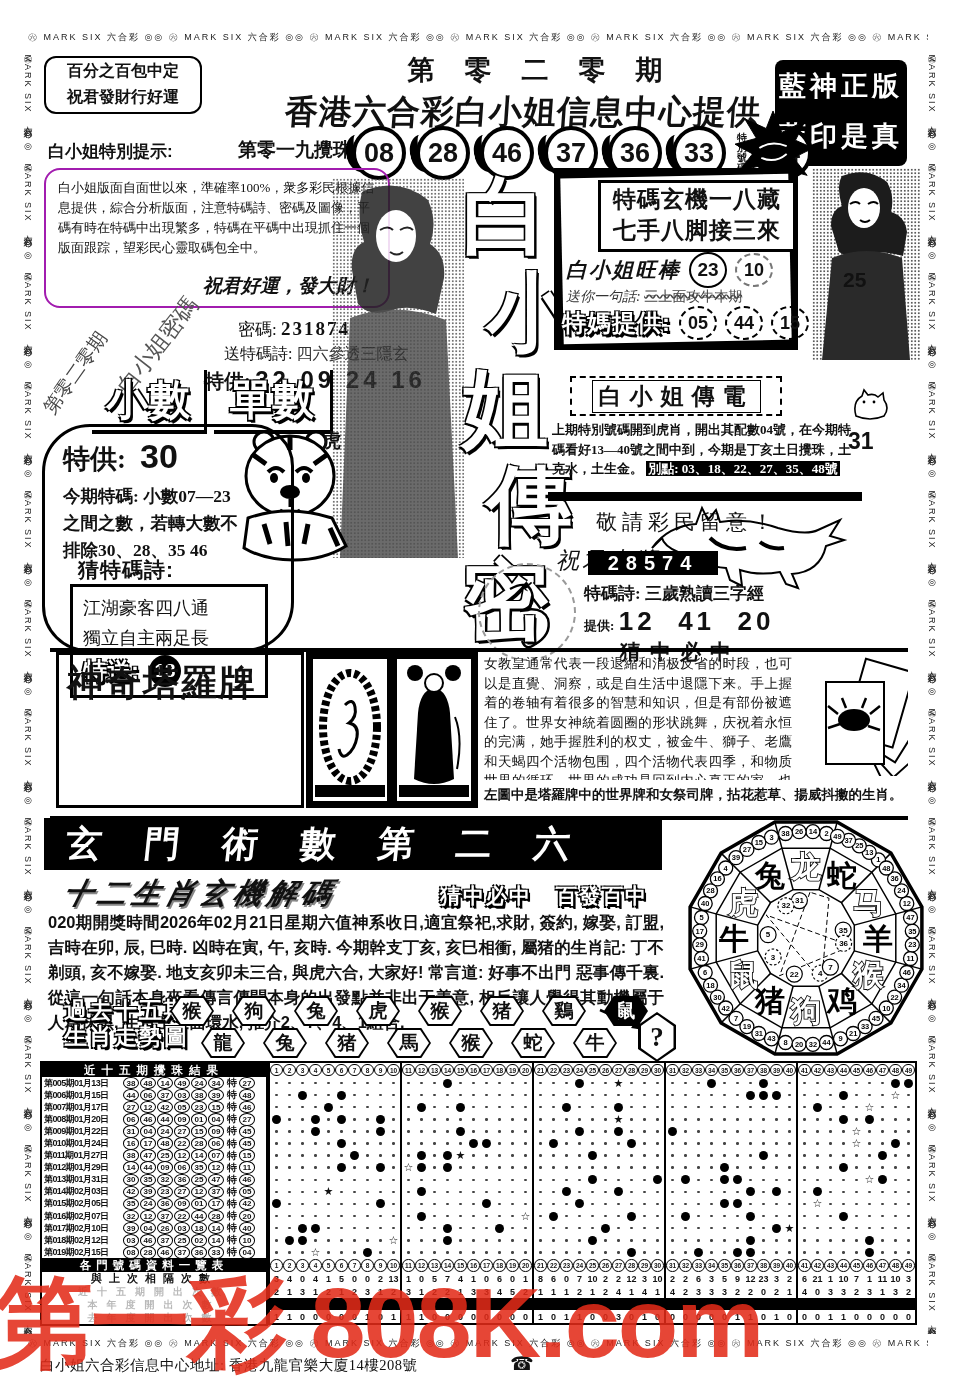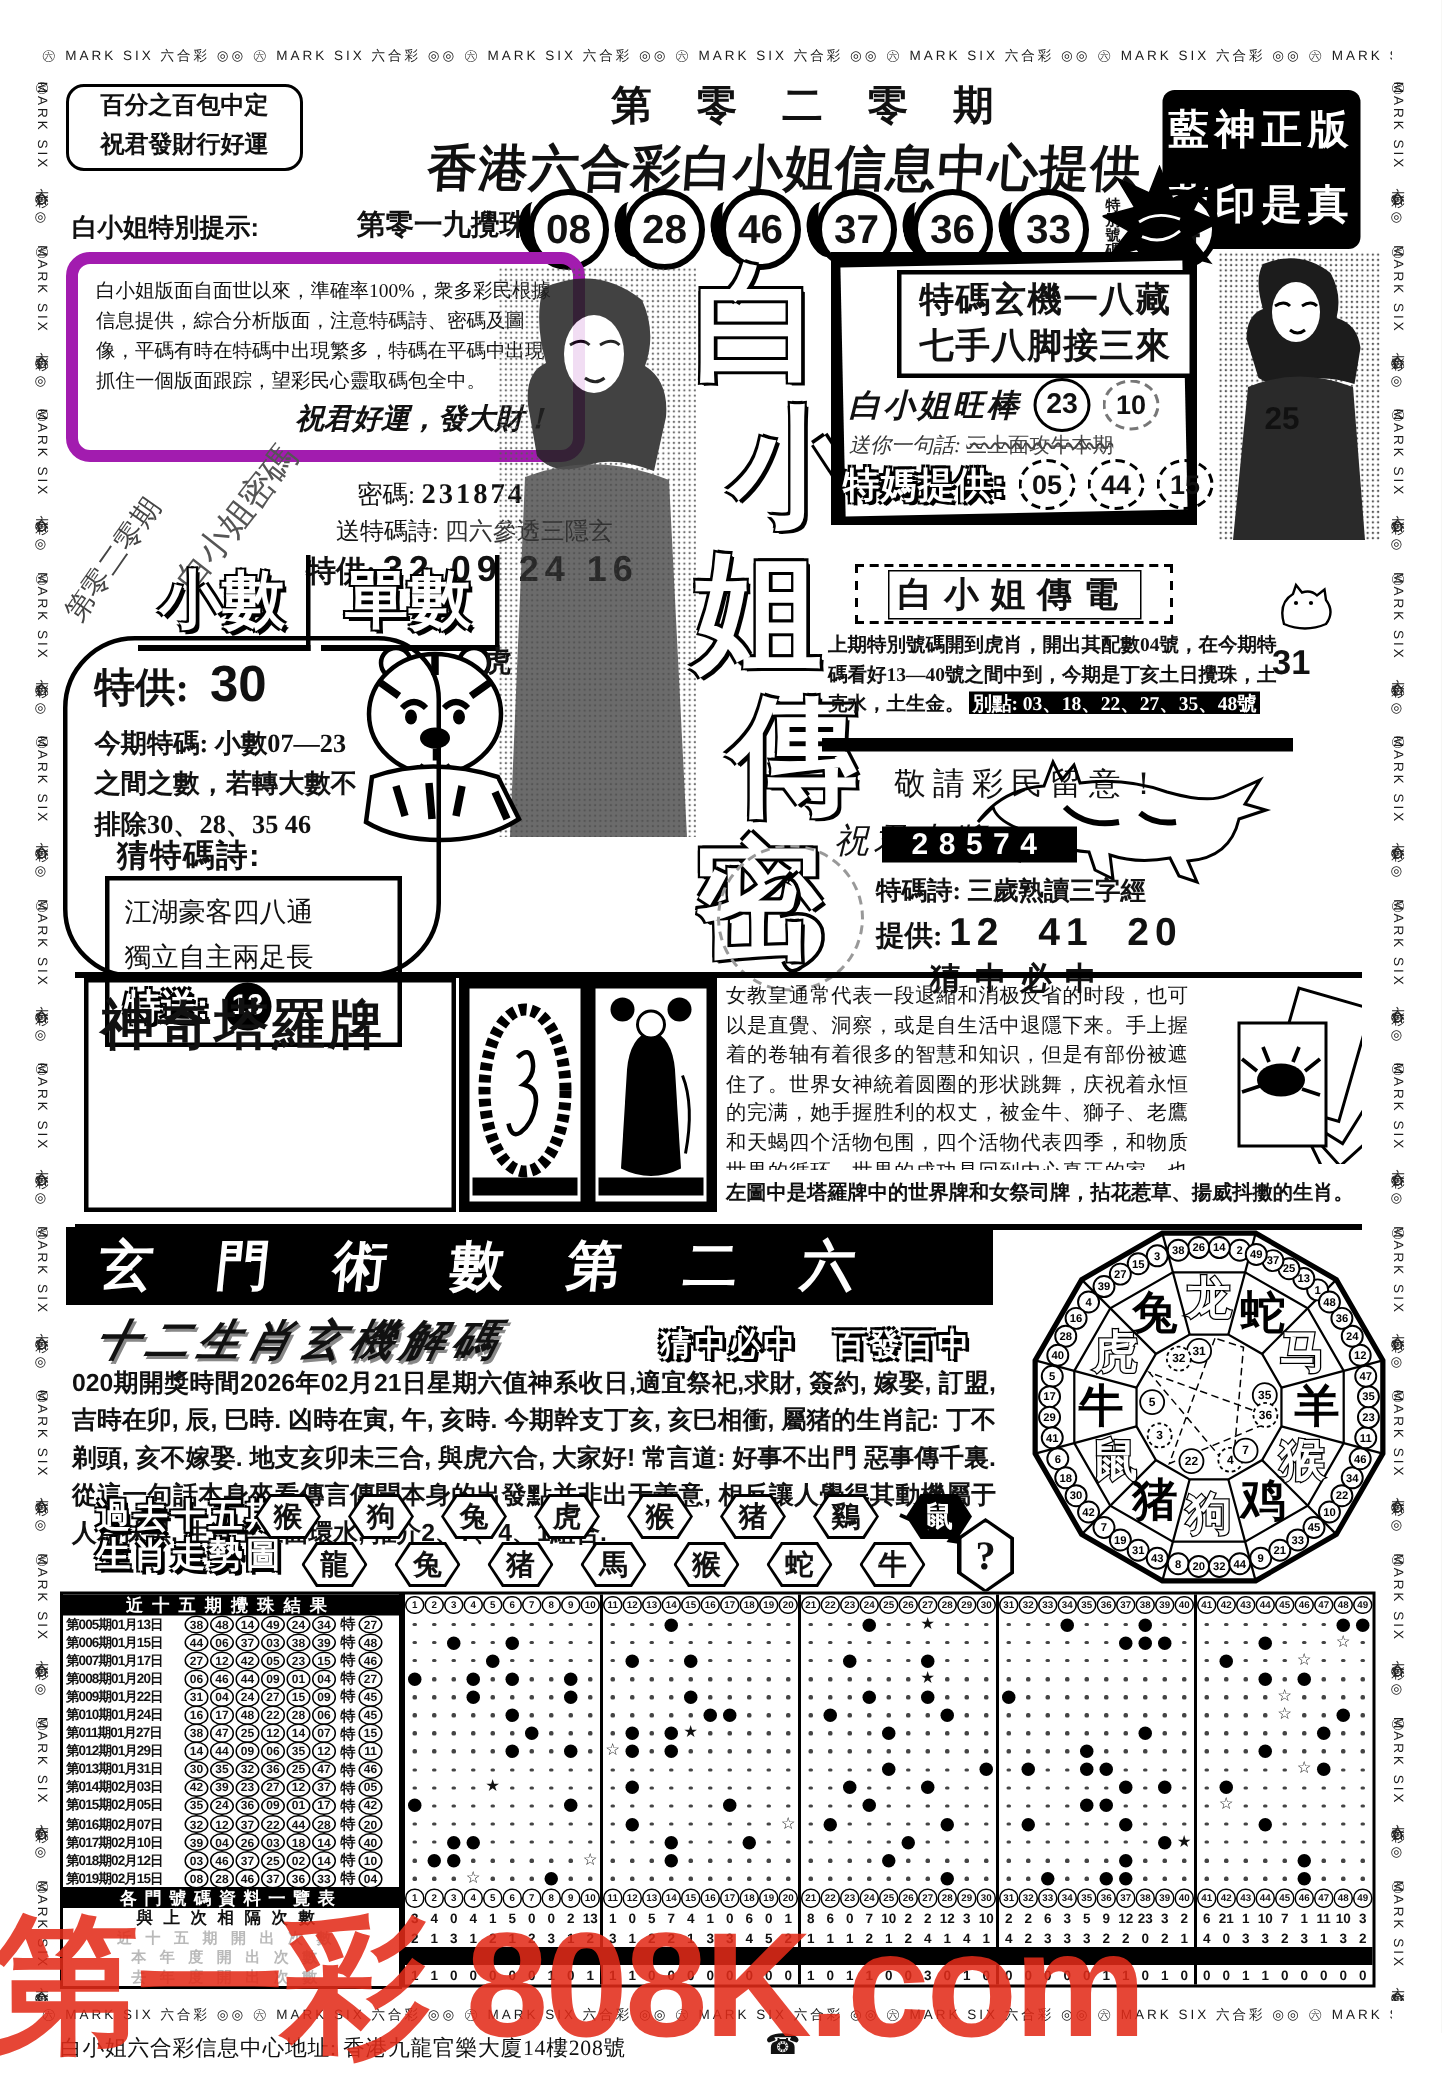--- a/index.html
+++ b/index.html
@@ -110,21 +110,21 @@
     <svg width="108" height="192" viewBox="0 0 108 192">
       <path d="M30,8 q25,-10 45,6 q8,14 4,30 q14,4 16,20 l-4,24 q-20,-6 -34,-2 q-18,6 -30,-2 l-8,-26 q0,-16 11,-20 q-6,-20 0,-30z" fill="#1c1c1c"></path>
       <ellipse cx="52" cy="40" rx="16" ry="20" fill="#fff"></ellipse>
       <path d="M38,36 q6,-4 10,0 M56,36 q6,-4 10,0 M48,52 q5,4 10,0" stroke="#000" fill="none" stroke-width="2"></path>
       <path d="M20,90 q34,-14 70,0 l8,102 l-88,0 z" fill="#2a2a2a"></path>
     </svg>
   </div>
   <div class="abs b" style="left:755px;top:272px;font-size:21px;">08</div>
   <div class="abs b" style="left:843px;top:268px;font-size:21px;">25</div>
 
-  <div class="abs serif" style="left:44px;top:168px;width:346px;height:140px;border:8px solid #a21caf;border-radius:16px;padding:8px 12px;box-sizing:border-box;font-size:13px;line-height:1.55;">
+  <div class="abs serif" style="left:44px;top:168px;width:346px;height:140px;border:2px solid #a21caf;border-radius:16px;padding:8px 12px;box-sizing:border-box;font-size:13px;line-height:1.55;">
     <span>白小姐版面自面世以來，準確率100%，衆多彩民根據信息提供，綜合分析版面，注意特碼詩、密碼及圖像，平碼有時在特碼中出現繁多，特碼在平碼中出現抓住一個版面跟踪，望彩民心靈取碼包全中。</span>
     <div class="b serif" style="position:absolute;right:14px;bottom:6px;font-size:19px;font-style:italic;">祝君好運，發大財！</div>
   </div>
   <div class="abs serif" style="left:238px;top:318px;font-size:17px;">
     <span>密碼:</span>
     <span class="b" style="font-size:19px;letter-spacing:2px;">231874</span>
   </div>
   <div class="abs serif" style="left:224px;top:344px;font-size:16px;">
     <span>送特碼詩:</span>
     <span style="color:#333;">四六參透三隱玄</span>
@@ -247,21 +247,21 @@
     <svg width="94" height="94" viewBox="0 0 94 94">
       <path d="M30,24 q18,-10 22,4 q4,14 -12,18 q22,-6 28,8 q4,16 -14,26 q-8,6 -12,-4" fill="none" stroke="#000" stroke-width="2.4"></path>
     </svg>
   </div>
   <div class="abs inv b" style="left:588px;top:551px;width:130px;height:24px;display:flex;align-items:center;justify-content:center;font-size:20px;letter-spacing:7px;">28574</div>
   <div class="abs serif b" style="left:584px;top:582px;font-size:17px;white-space:nowrap;">
     <span>特碼詩:</span>
     <span>三歲熟讀三字經</span>
   </div>
   <div class="abs" style="left:584px;top:606px;white-space:nowrap;">
-    <span class="serif b" style="font-size:19px;">提供:</span>
+    <span class="serif b" style="font-size:13px;">提供:</span>
     <span class="b" style="font-size:26px;letter-spacing:4px;white-space:pre;">12  41  20</span>
   </div>
   <div class="abs serif b" style="left:620px;top:638px;font-size:21px;letter-spacing:9px;">猜中必中</div>
 
   <div class="abs" style="left:50px;top:648px;width:858px;height:164px;border-top:4px solid #000;border-bottom:4px solid #000;"></div>
   <div class="abs" style="left:56px;top:652px;width:248px;height:156px;border:3px solid #000;box-sizing:border-box;">
     <div class="b" style="font-size:36px;letter-spacing:2px;padding:4px 8px;">神奇塔羅牌</div>
   </div>
   <div class="abs" style="left:306px;top:652px;width:172px;height:156px;background:#000;display:flex;gap:6px;padding:5px;box-sizing:border-box;">
     <svg width="78" height="146" viewBox="0 0 78 146">

